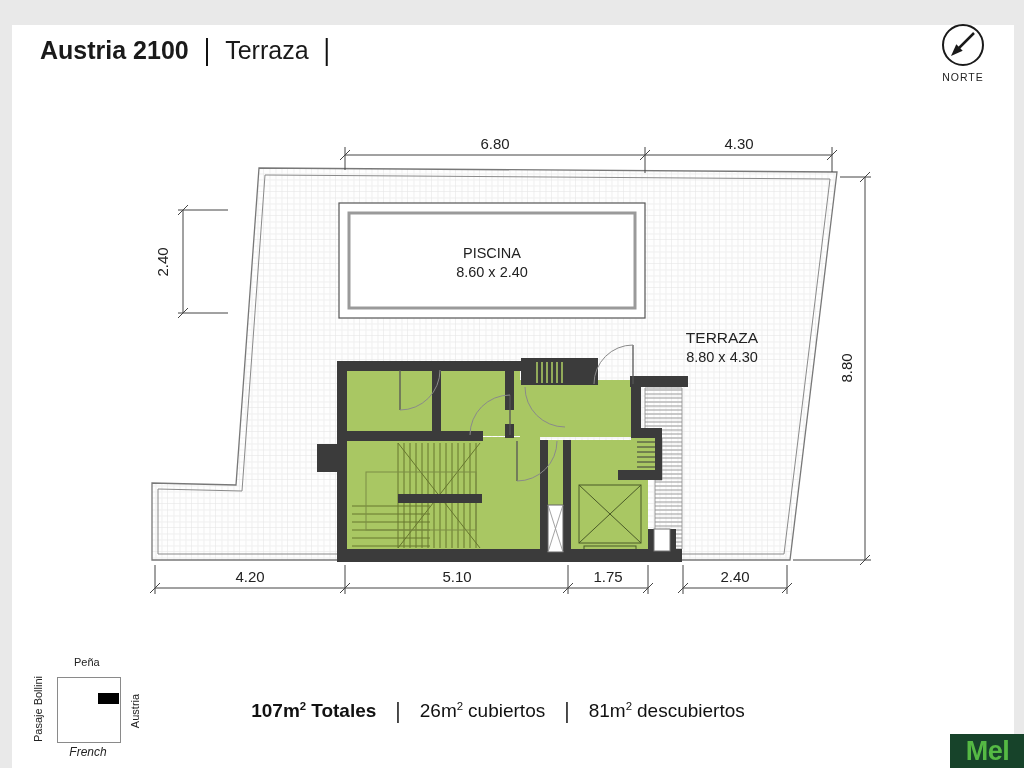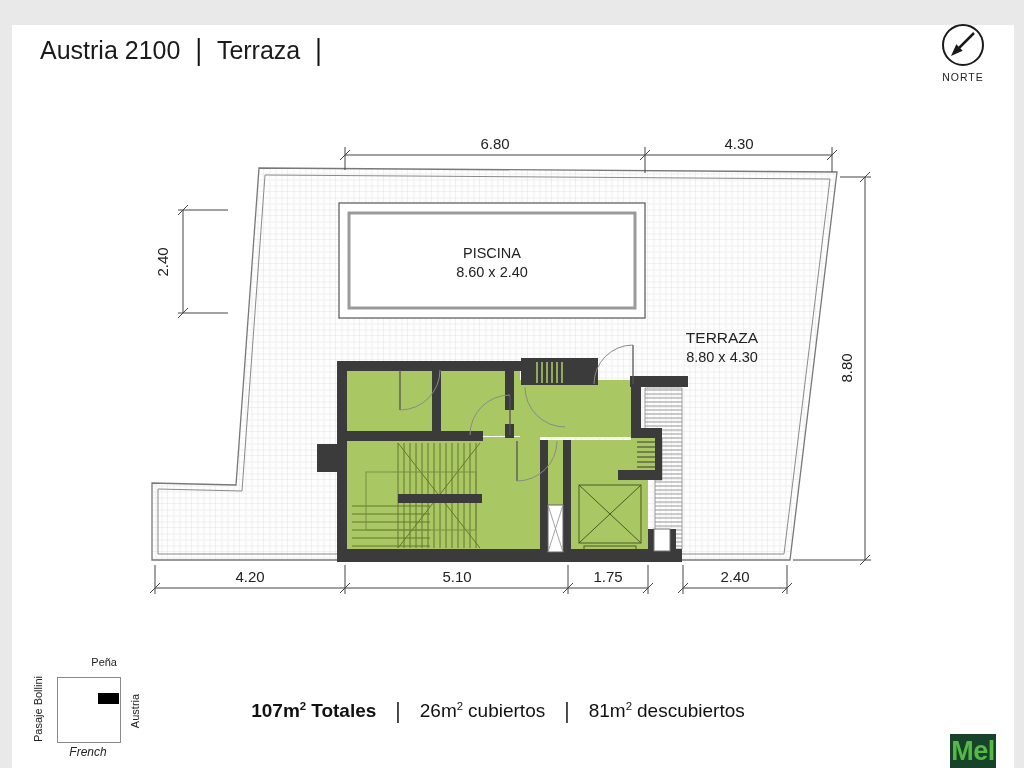--- a/index.html
+++ b/index.html
@@ -12,21 +12,21 @@
   .content-frame{
     position:absolute;left:12px;top:25px;width:1002px;height:743px;
     background:#ffffff;
   }
   
   .title-bar{
     position:absolute;left:40px;top:33px;height:34px;
     display:flex;align-items:center;font-size:25px;line-height:30px;
     white-space:nowrap;
   }
-  .title-bold{font-weight:400;}
+  .title-bold{font-weight:700;}
   .title-sep{margin:0 15px;font-weight:400;color:#111;transform:scaleY(1.15);}
   .title-part{font-weight:400;}
   
   svg.plan{position:absolute;left:0;top:0;}
   text{font-family:"Liberation Sans", sans-serif;fill:#222;}
   .dim-text{font-size:15px;}
   .label-big{font-size:15.5px;}
   .label-med{font-size:14.5px;}
   .norte-text{font-size:10.5px;letter-spacing:1px;}
   
@@ -38,27 +38,27 @@
   .summary sup{font-size:60%;}
   .summary .lab{margin-left:5px;}
   .summary .sep{margin:0 14px;transform:scaleY(1.2);display:inline-block;}
   
   .map-square{
     position:absolute;left:57px;top:677px;width:62px;height:64px;
     border:1px solid #8a8a8a;background:#fff;
   }
   .map-marker{position:absolute;left:98px;top:693px;width:21px;height:11px;background:#000;}
   .map-label{position:absolute;font-size:11px;color:#222;white-space:nowrap;}
-  .map-top{left:53px;top:656px;width:64px;text-align:right;}
+  .map-top{left:74px;top:656px;width:64px;text-align:left;}
   .map-bottom{left:53px;top:745px;width:70px;text-align:center;font-size:12px;font-style:italic;}
   .map-left{left:38px;top:709px;transform:translate(-50%,-50%) rotate(-90deg);}
   .map-right{left:135px;top:711px;transform:translate(-50%,-50%) rotate(-90deg);}
   
   .logo{
-    position:absolute;left:950px;top:734px;width:46px;height:34px;
+    position:absolute;left:950px;top:734px;width:75px;height:34px;
     display:flex;align-items:center;justify-content:center;
     overflow:hidden;
   }
   .logo span{font-weight:700;font-size:27px;line-height:34px;letter-spacing:-0.5px;}
 </style>
 </head>
 <body>
 
 <div class="content-frame"></div>
 

